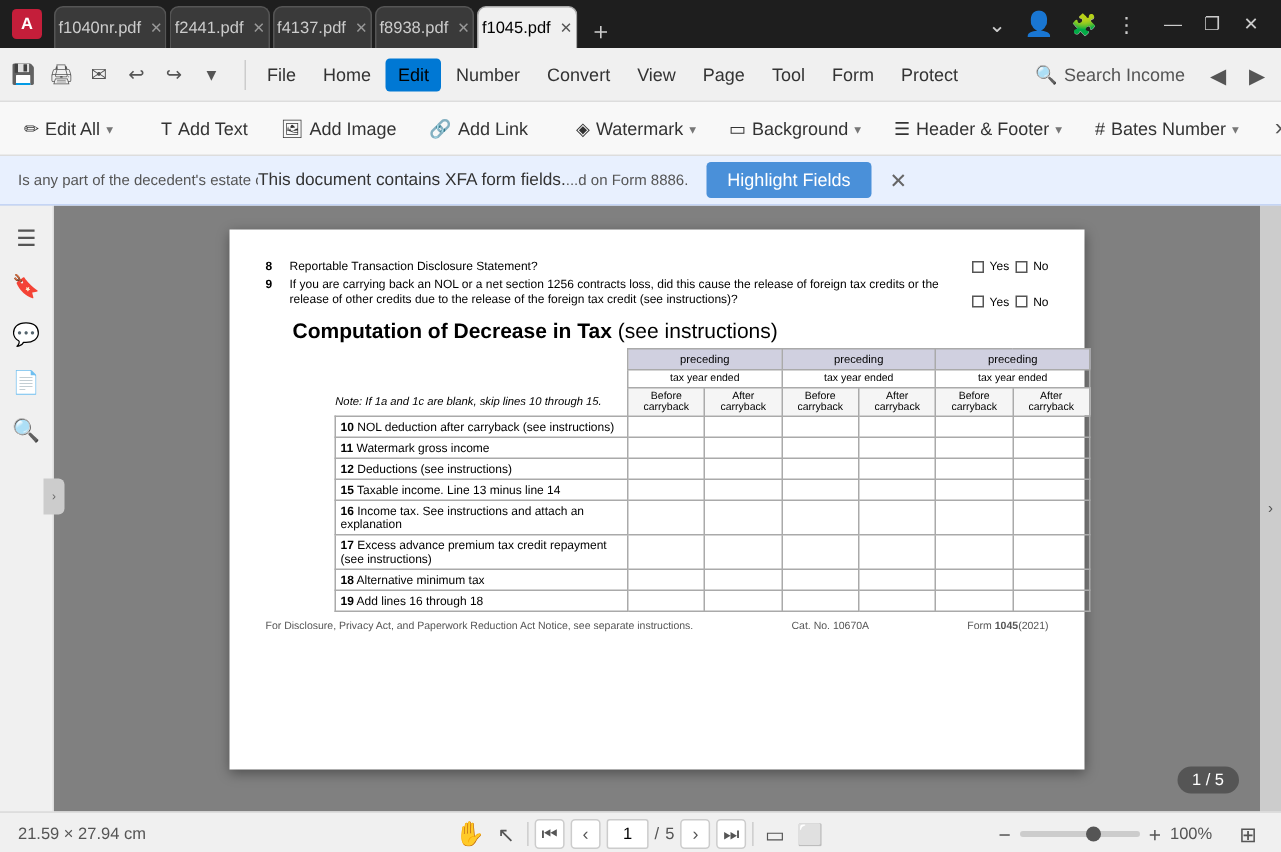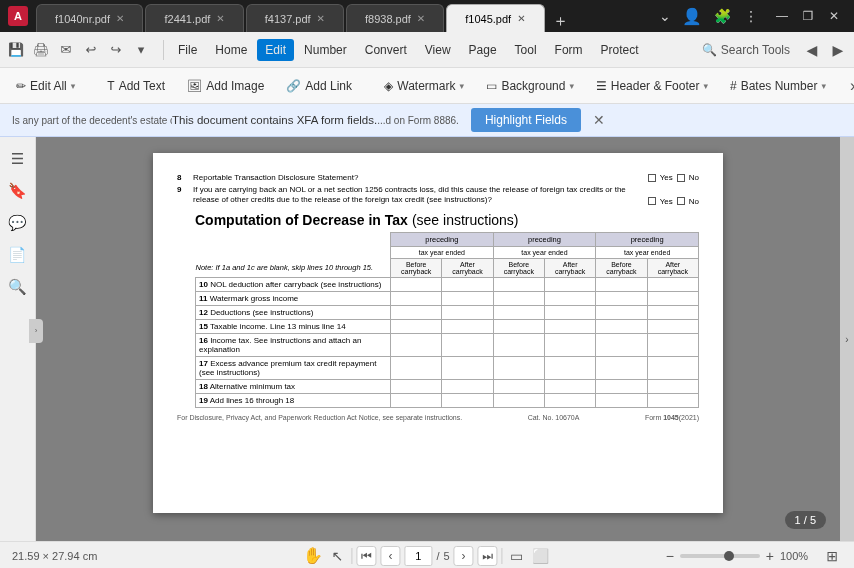--- a/index.html
+++ b/index.html
@@ -26,21 +26,21 @@
     .tabs-bar {
       display: flex;
       align-items: flex-end;
       flex: 1;
       height: 32px;
       overflow: hidden;
     }
     .tab {
       display: flex; align-items: center;
       height: 28px;
-      padding: 0 18px;
+      padding: 0 2px;
       background: #3a3a3a;
       color: #ccc;
       font-size: 11px;
       border-radius: 6px 6px 0 0;
       gap: 6px;
       cursor: pointer;
       max-width: 140px;
       border: 1px solid #555;
       border-bottom: none;
       margin-right: 2px;
@@ -90,21 +90,21 @@
       gap: 2px;
     }
     .menu-item {
       padding: 4px 8px;
       cursor: pointer;
       border-radius: 3px;
       font-size: 12px;
       color: #333;
       white-space: nowrap;
     }
-    .menu-item.active { background: #0078d4; color: #e5e5e5; }
+    .menu-item.active { background: #0078d4; color: #000000; }
     .menu-separator { width: 1px; height: 20px; background: #ccc; margin: 0 4px; }
     .quick-tools {
       display: flex; align-items: center; gap: 1px; margin-right: 4px;
     }
     .quick-btn {
       width: 24px; height: 24px;
       display: flex; align-items: center; justify-content: center;
       cursor: pointer; border-radius: 3px; color: #555; font-size: 13px;
     }
     .search-tools {
@@ -321,21 +321,21 @@
   <div class="menu-item active">Edit</div>
   <div class="menu-item">Number</div>
   <div class="menu-item">Convert</div>
   <div class="menu-item">View</div>
   <div class="menu-item">Page</div>
   <div class="menu-item">Tool</div>
   <div class="menu-item">Form</div>
   <div class="menu-item">Protect</div>
   <div class="search-tools">
     <span>🔍</span>
-    <span>Search Tools</span>
+    <span>Search Income</span>
   </div>
   <div class="nav-btn">◀</div>
   <div class="nav-btn">▶</div>
 </div>
 
 <div class="toolbar">
   <div class="tool-btn">
     <span>✏</span>
     <span>Edit All</span>
     <span class="chevron">▾</span>
@@ -421,21 +421,21 @@
           <span>No</span>
         </div>
       </div>
 
       <div style="margin: 6px 0 4px 18px;">
         <div style="display:flex; align-items:baseline; gap:4px; font-size:14px;">
           <span style="font-weight:bold;">Computation of Decrease in Tax</span>
           <span>(see instructions)</span>
         </div>
 
-        <table style="width:100%; border-collapse:collapse; margin-top:4px;">
+        <table style="width:100%; border-collapse:collapse; margin-top:4px;margin-left:28px;">
           <colgroup>
             <col style="width:38%">
             <col style="width:10%">
               <col style="width:10%">
             <col style="width:10%">
               <col style="width:10%">
             <col style="width:10%">
               <col style="width:10%">
           </colgroup>
           <tbody>

